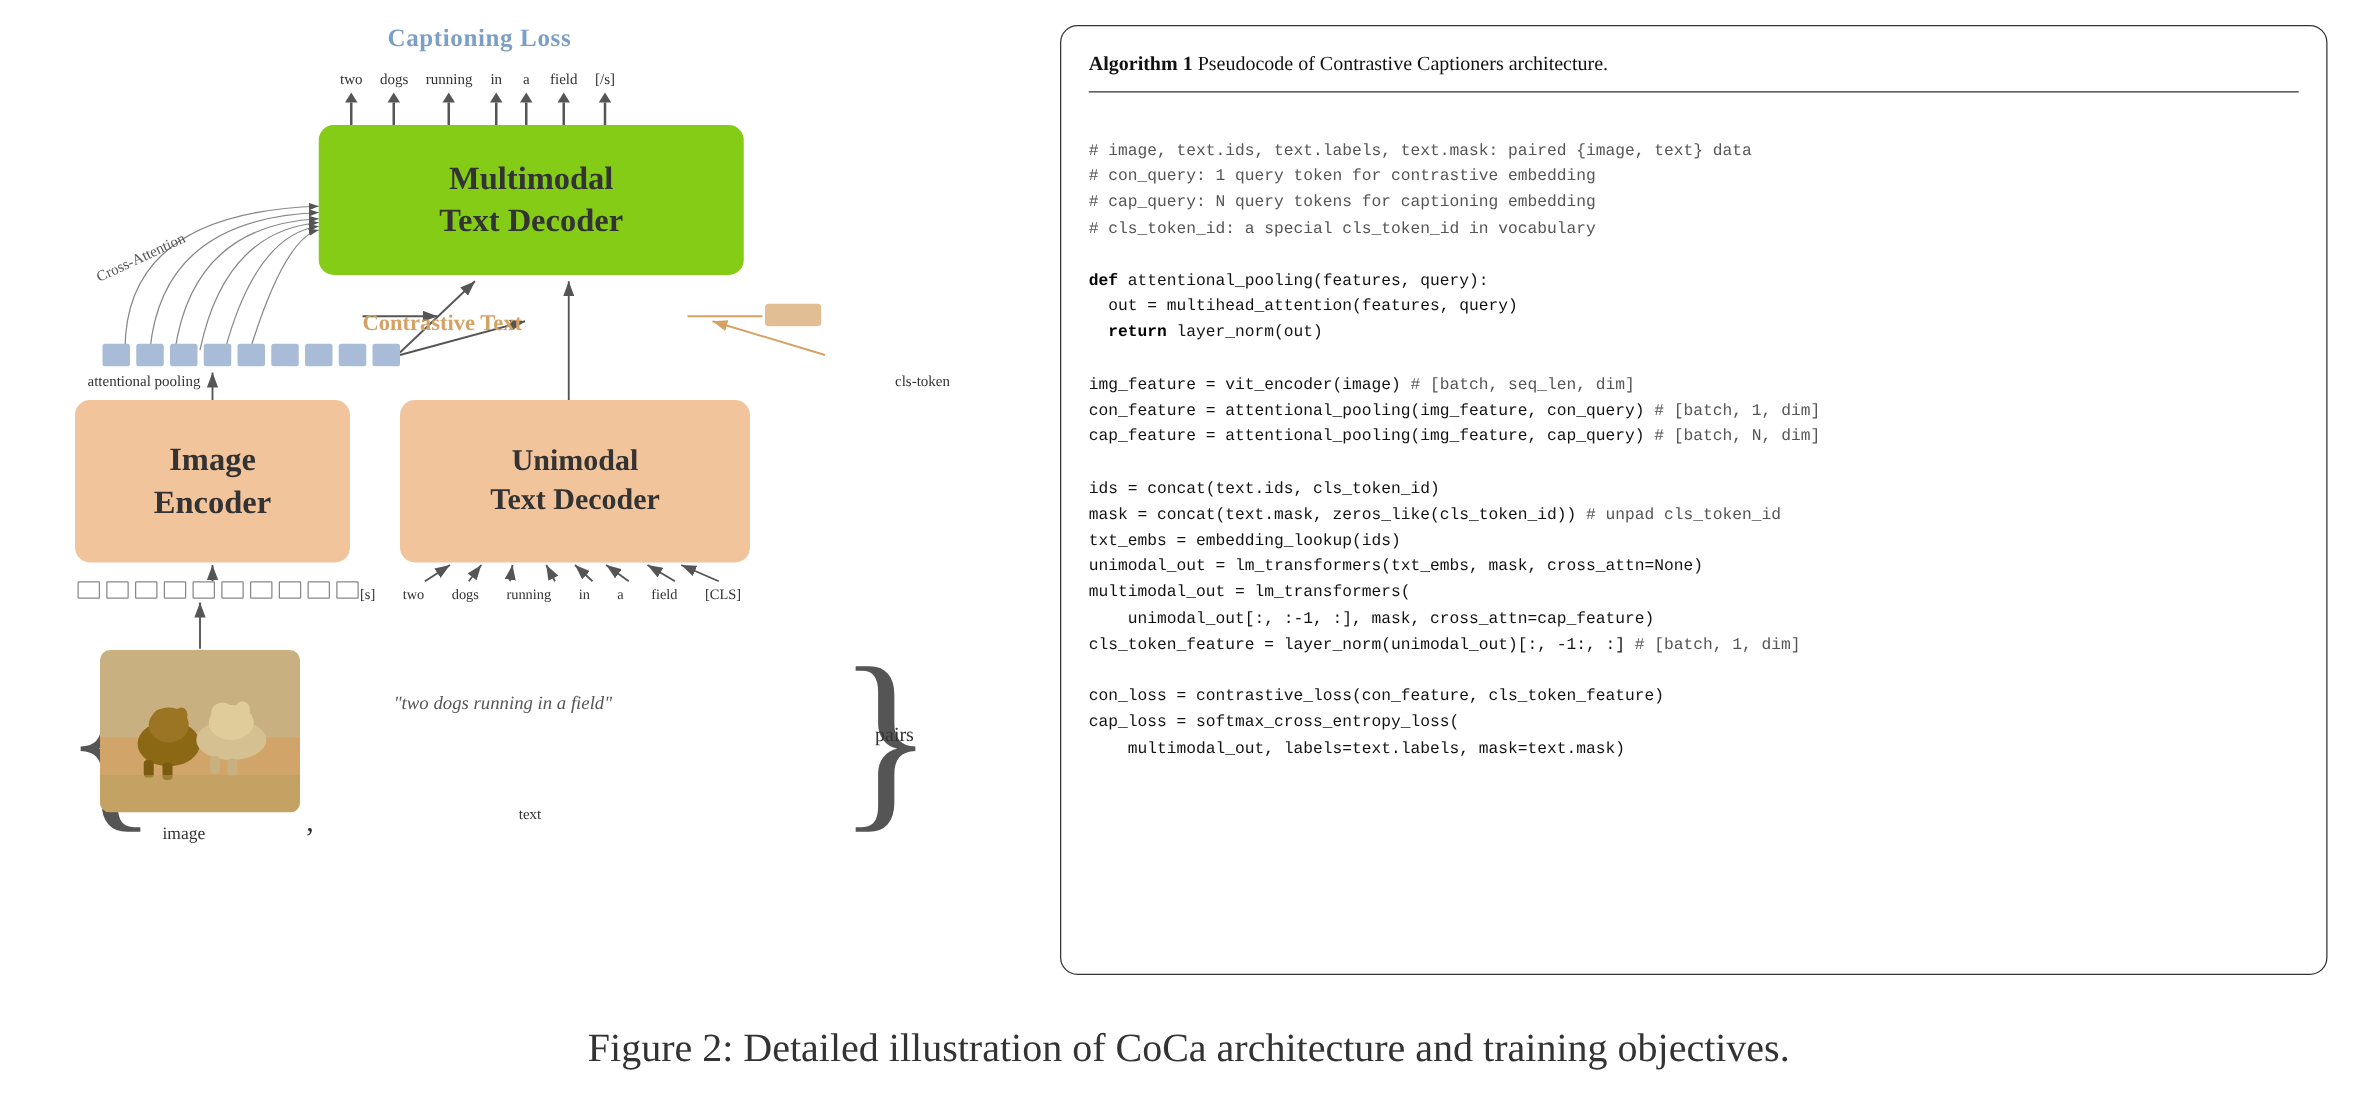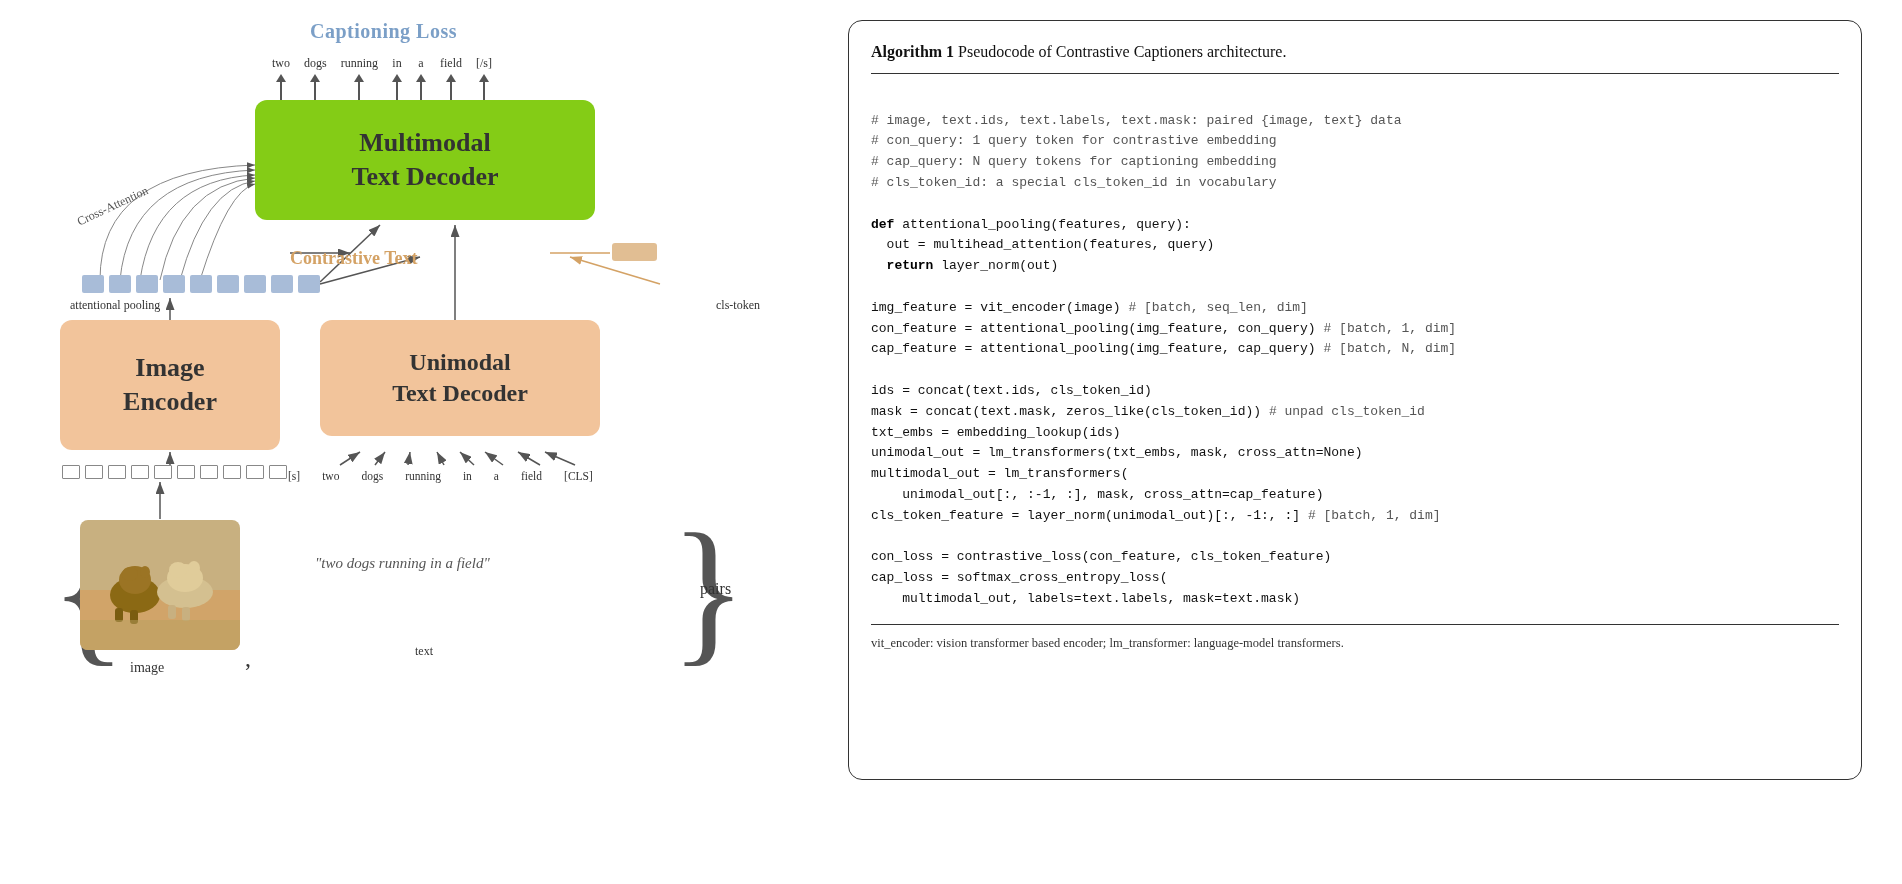--- a/index.html
+++ b/index.html
@@ -157,21 +157,21 @@
       color: #333;
       line-height: 1.3;
     }
 
     
     .unimodal-box {
       position: absolute;
       top: 300px;
       left: 280px;
       width: 280px;
-      height: 116px;
+      height: 130px;
       background: #f2c49b;
       border-radius: 12px;
       display: flex;
       align-items: center;
       justify-content: center;
       text-align: center;
       font-size: 24px;
       font-weight: bold;
       color: #333;
       line-height: 1.3;
@@ -558,18 +558,18 @@
 <span>txt_embs = embedding_lookup(ids)</span>
 <span>unimodal_out = lm_transformers(txt_embs, mask, cross_attn=None)</span>
 <span>multimodal_out = lm_transformers(</span>
 <span>    unimodal_out[:, :-1, :], mask, cross_attn=cap_feature)</span>
 <span>cls_token_feature = layer_norm(unimodal_out)[:, -1:, :] <span class="algo-comment"># [batch, 1, dim]</span></span>
 
 <span>con_loss = contrastive_loss(con_feature, cls_token_feature)</span>
 <span>cap_loss = softmax_cross_entropy_loss(</span>
 <span>    multimodal_out, labels=text.labels, mask=text.mask)</span></div>
 
-      <div class="algo-footer">vit_encoder: vision transformer based encoder; lm_transformer: language-model transformers.</div>
     </div>
 
   </div>
 
+  <div class="figure-caption">Figure 2: Detailed illustration of CoCa architecture and training objectives.</div>
 </div>
 
 </body></html>

